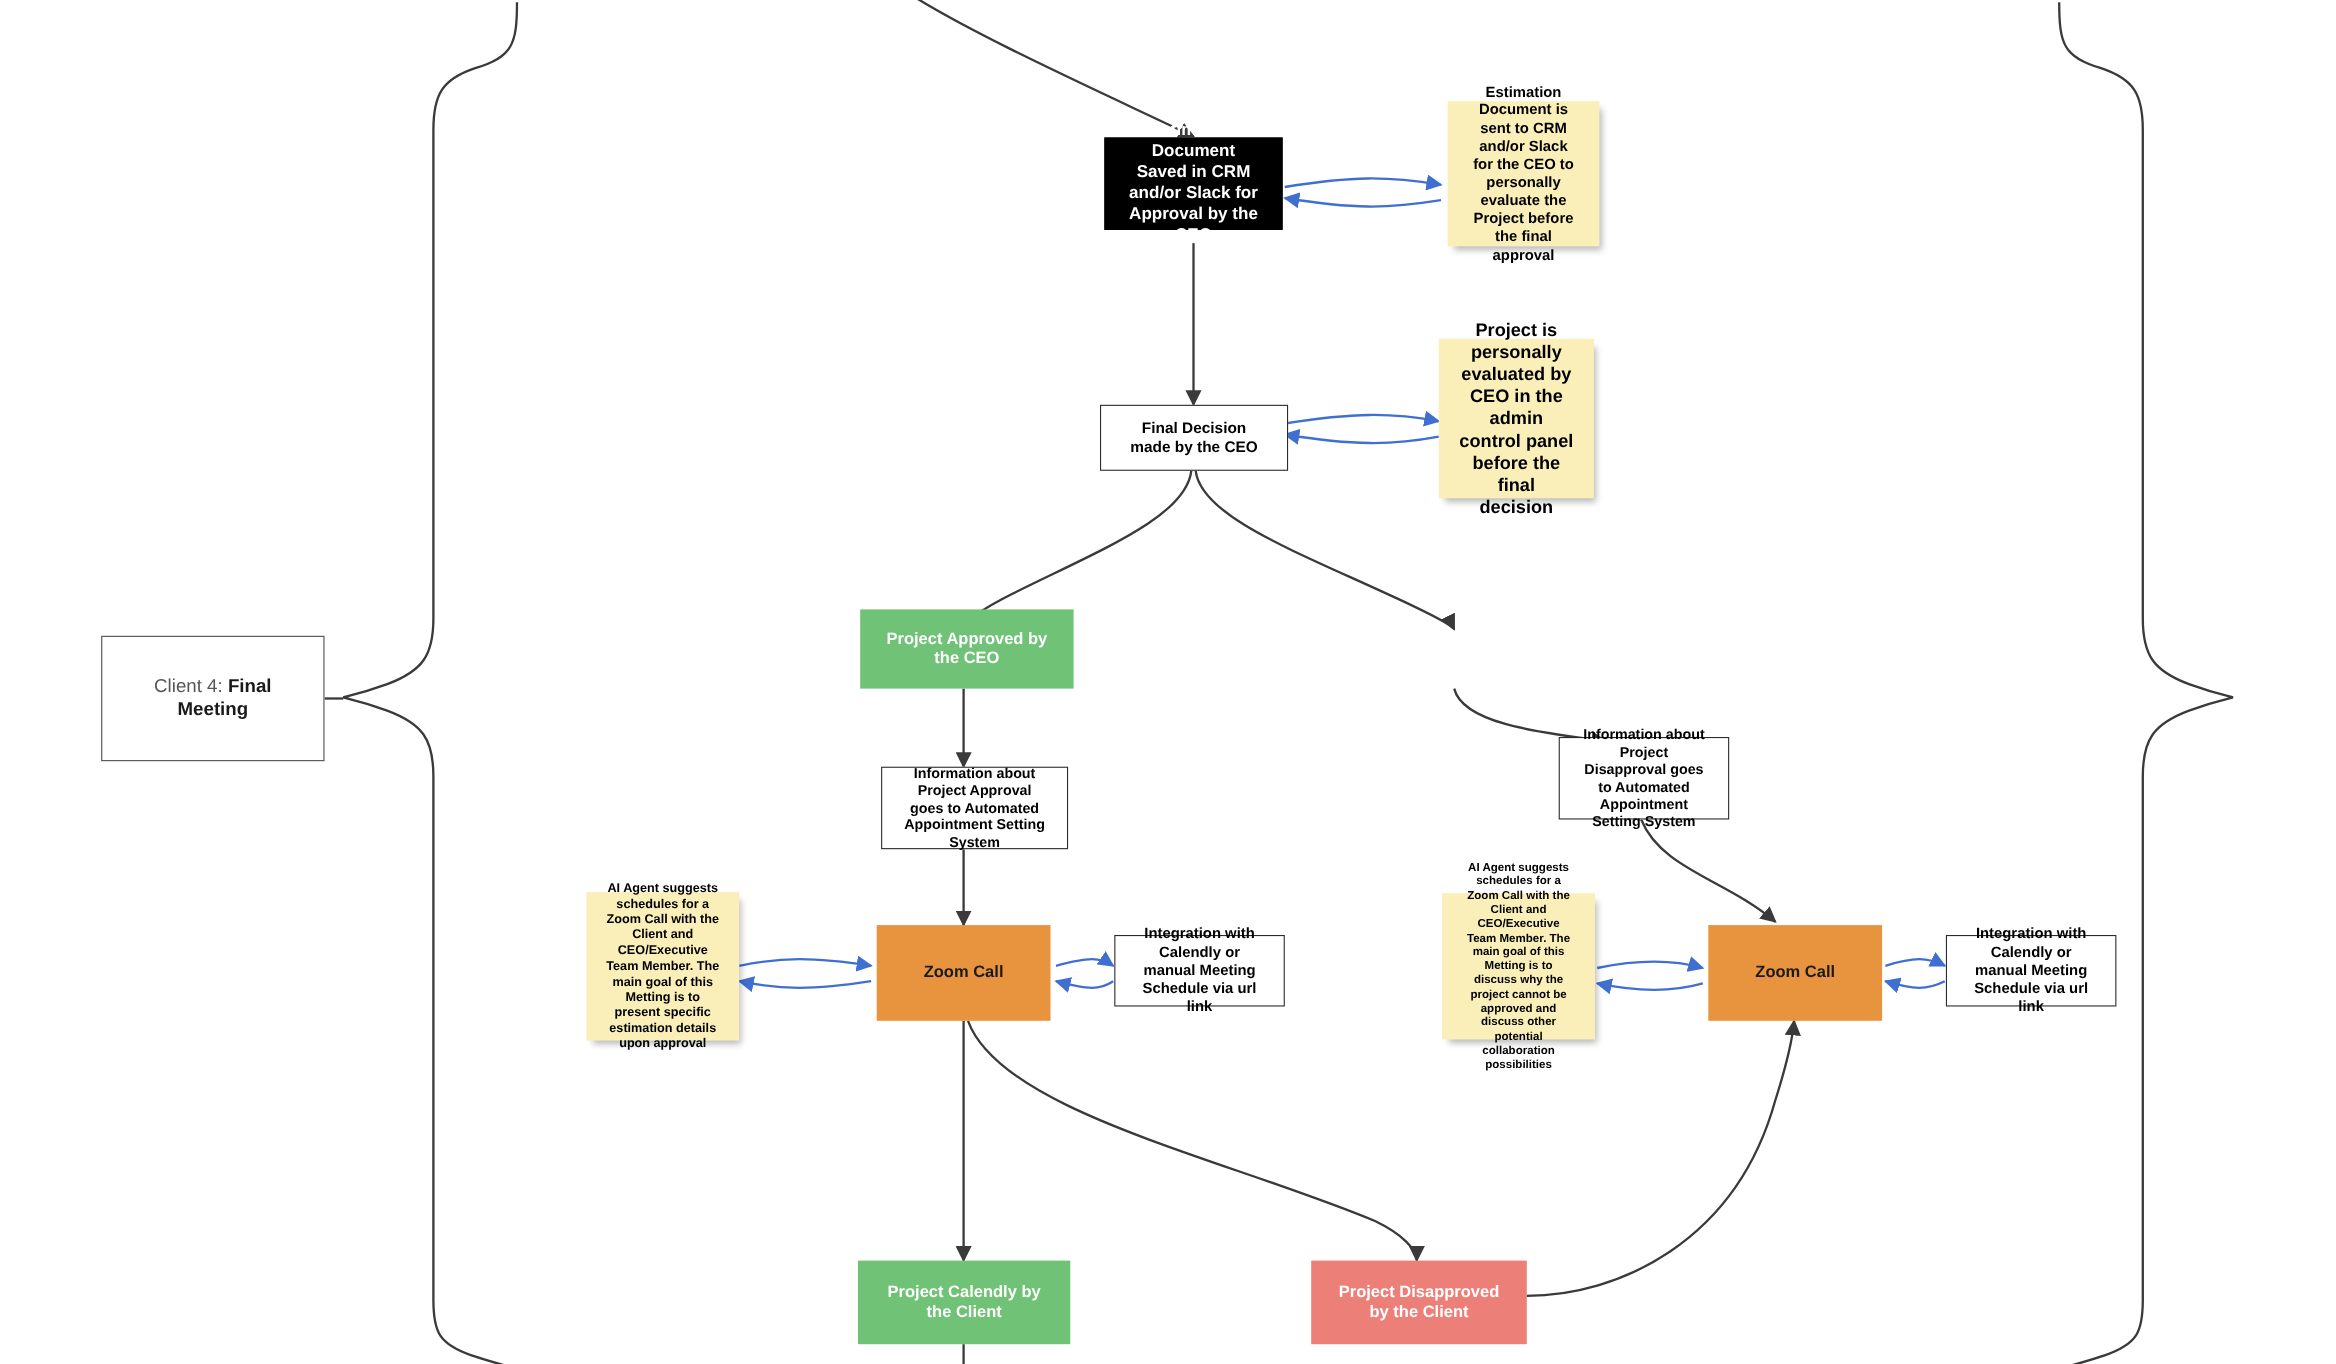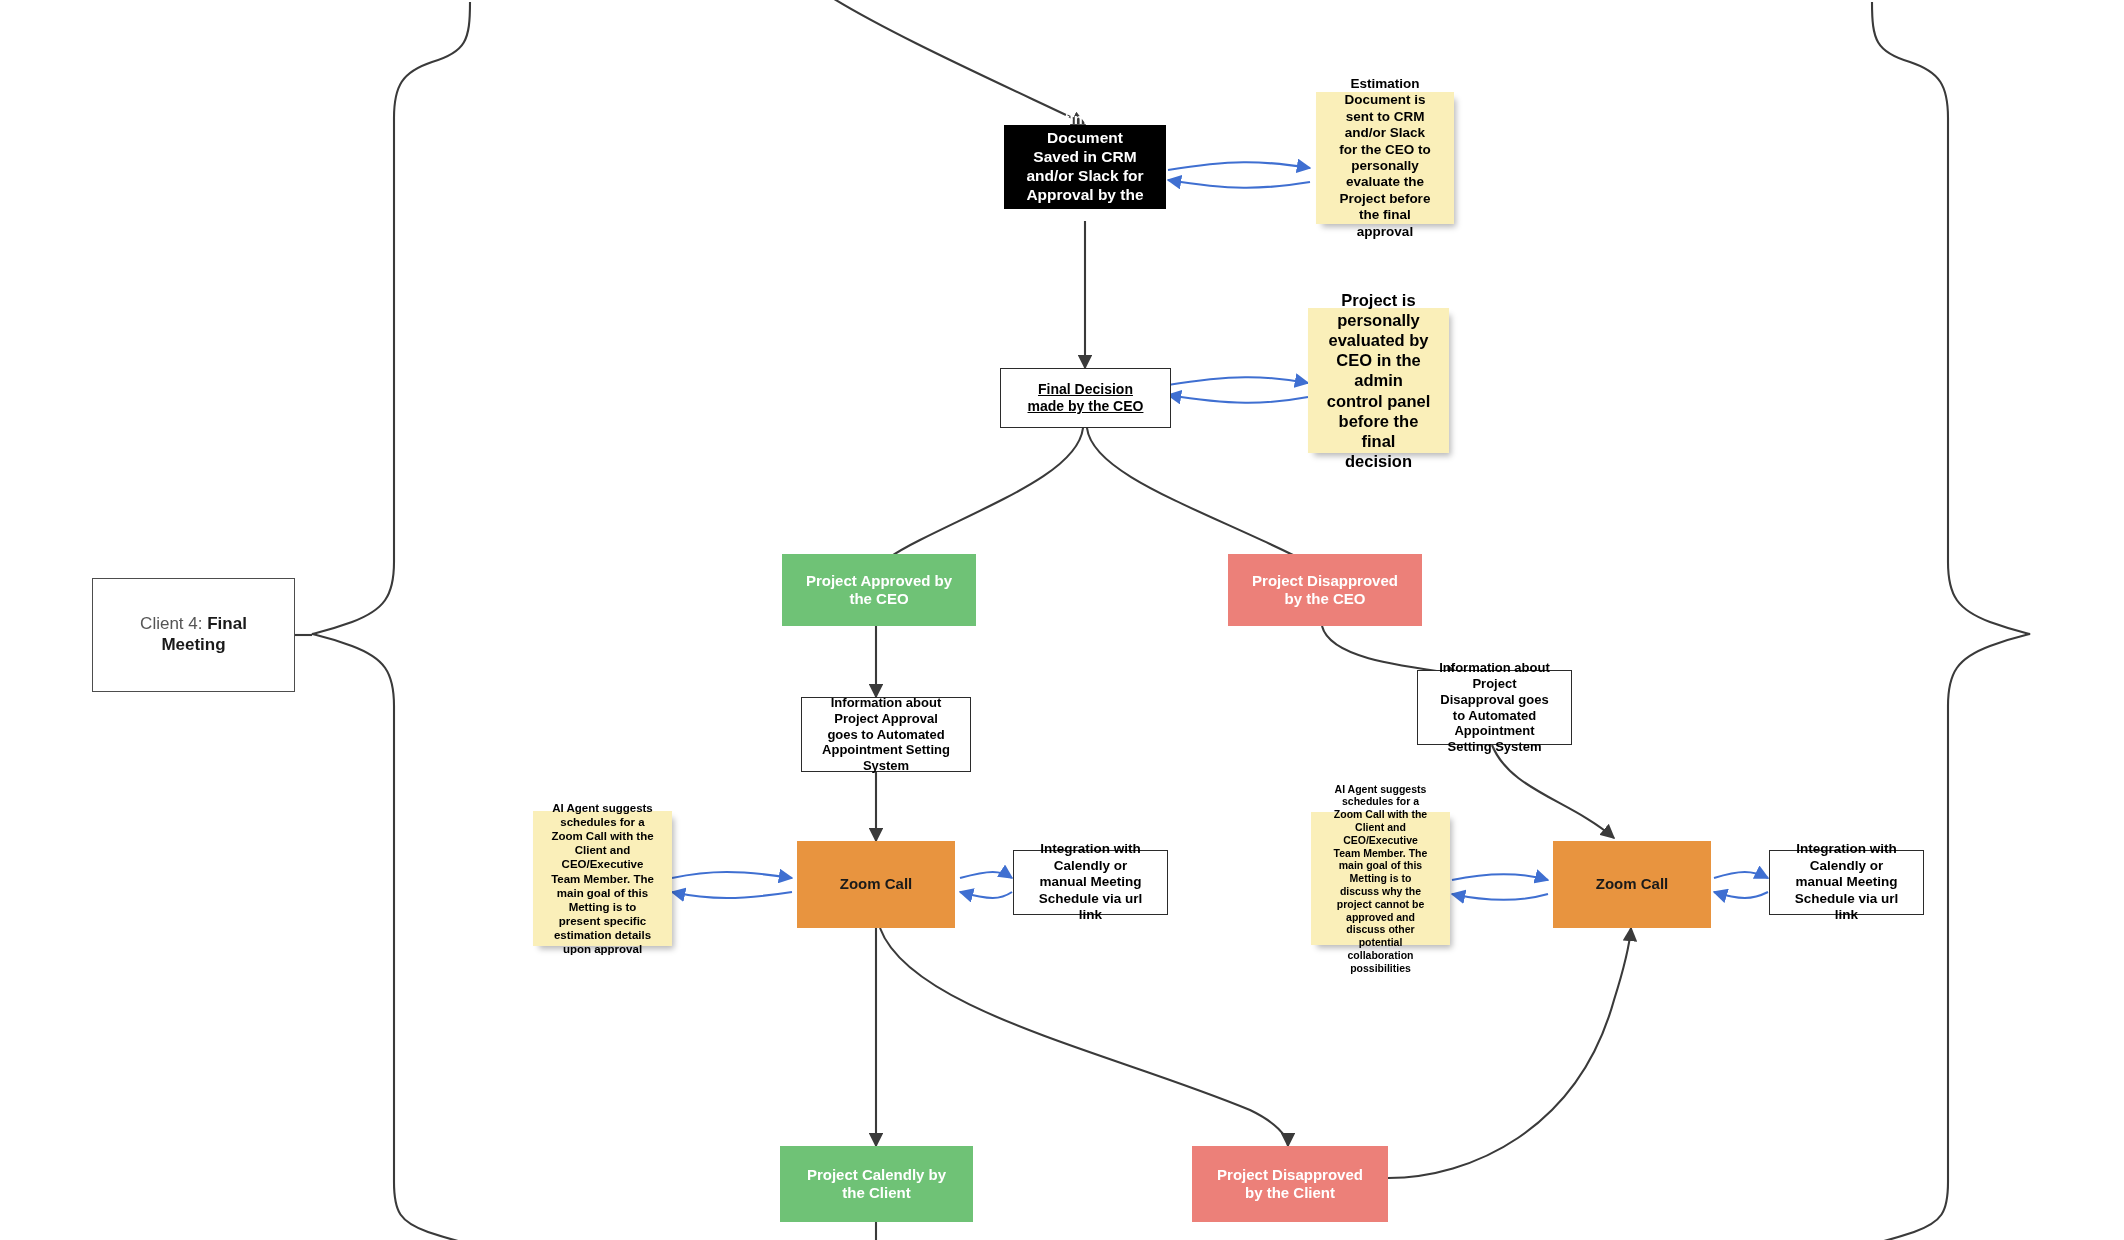--- a/index.html
+++ b/index.html
@@ -188,35 +188,32 @@
   </div>
 
   <div class="node black-box" style="left:1004px; top:125px; width:162px; height:84px; font-size:15.5px;">
     <span>Estimation Document Saved in CRM and/or Slack for Approval by the CEO</span>
   </div>
 
   <div class="node note" style="left:1316px; top:92px; width:138px; height:132px; font-size:13.5px;">
     <span>Estimation Document is sent to CRM and/or Slack for the CEO to personally evaluate the Project before the final approval</span>
   </div>
 
-  <div class="node plain-box" style="left:1000px; top:368px; width:171px; height:60px; font-size:14px;text-decoration:underline;">
+  <div class="node plain-box" style="left:1000px; top:368px; width:171px; height:60px; font-size:14px;">
     <span>Final Decision made by the CEO</span>
   </div>
 
   <div class="node note" style="left:1308px; top:308px; width:141px; height:145px; font-size:16.5px;">
     <span>Project is personally evaluated by CEO in the admin control panel before the final decision</span>
   </div>
 
   <div class="node green-box" style="left:782px; top:554px; width:194px; height:72px; font-size:15px;">
     <span>Project Approved by the CEO</span>
   </div>
 
-  <div class="node red-box" style="left:1228px; top:554px; width:194px; height:72px; font-size:15px;">
-    <span>Project Disapproved by the CEO</span>
-  </div>
 
   <div class="node plain-box" style="left:801px; top:697px; width:170px; height:75px; font-size:13px;">
     <span>Information about Project Approval goes to Automated Appointment Setting System</span>
   </div>
 
   <div class="node plain-box" style="left:1417px; top:670px; width:155px; height:75px; font-size:13px;">
     <span>Information about Project Disapproval goes to Automated Appointment Setting System</span>
   </div>
 
   <div class="node note" style="left:533px; top:811px; width:139px; height:135px; font-size:11.5px;">

